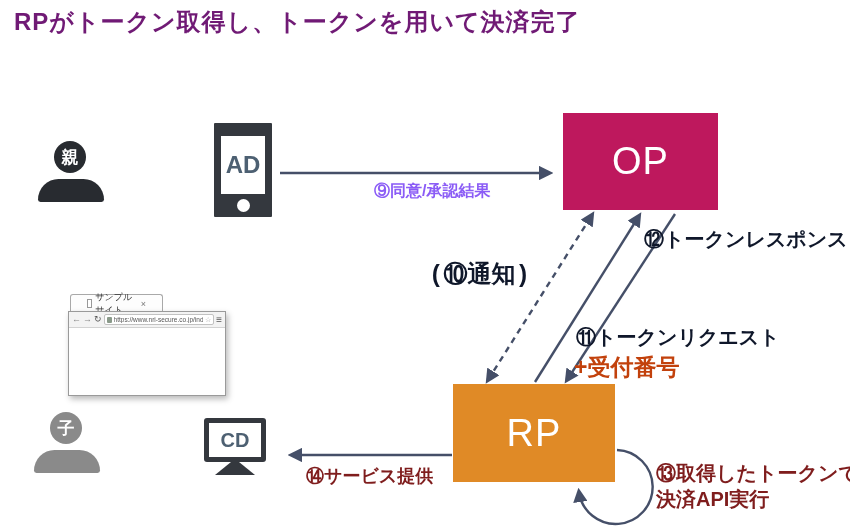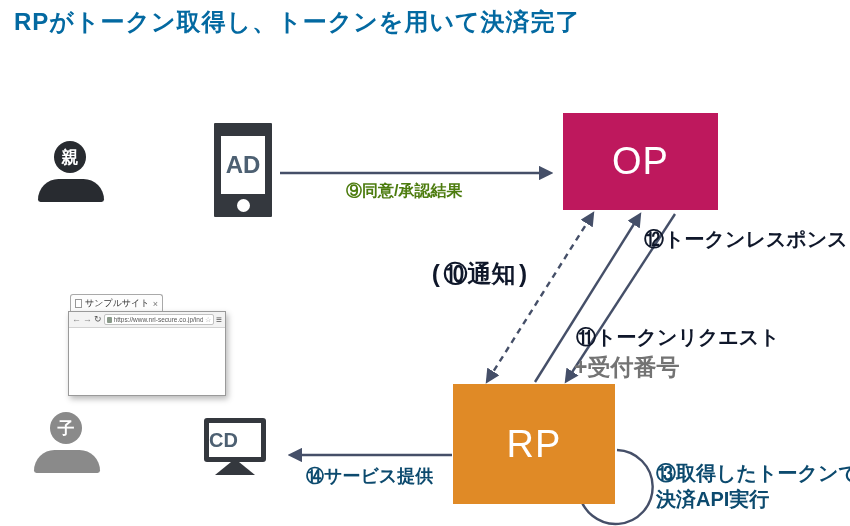--- a/index.html
+++ b/index.html
@@ -3,29 +3,29 @@
 <meta charset="utf-8">
 <style>
   * { margin:0; padding:0; box-sizing:border-box; }
   html,body { background:#fff; }
   .canvas {
     position:relative; width:850px; height:526px; background:#ffffff;
     font-family:"Liberation Sans", sans-serif; overflow:hidden;
   }
   .title {
     position:absolute; left:14px; top:6px;
-    font-size:24px; font-weight:bold; color:#0369a1; letter-spacing:1px;
+    font-size:24px; font-weight:bold; color:#701a75; letter-spacing:1px;
   }
   
   .node {
     position:absolute; display:flex; align-items:center; justify-content:center;
     color:#fff; font-size:38px; letter-spacing:1px;
   }
   .node.op { left:563px; top:113px; width:155px; height:97px; background:#be185d; }
-  .node.rp { left:453px; top:384px; width:162px; height:120px; background:#E08A26; }
+  .node.rp { left:453px; top:384px; width:162px; height:98px; background:#E08A26; }
   
   .actor { position:absolute; }
   .actor .head {
     position:absolute; width:32px; height:32px; border-radius:50%;
     display:flex; align-items:center; justify-content:center;
     color:#fff; font-size:17px; font-weight:bold; z-index:2;
   }
   .actor .torso {
     position:absolute; width:66px; height:23px;
     border-radius:33px 33px 4px 4px;
@@ -51,34 +51,34 @@
     margin-left:-6.5px; background:#fff; border-radius:50%;
   }
   
   .monitor { position:absolute; left:204px; top:418px; width:62px; height:58px; }
   .monitor-frame {
     position:absolute; left:0; top:0; width:62px; height:44px;
     background:#34383E; border-radius:3px;
   }
   .monitor-screen {
     position:absolute; left:5px; top:5px; right:5px; bottom:5px; background:#fff;
-    display:flex; align-items:center; 
+    display:flex; align-items:center; justify-content:center;
   }
   .monitor-screen .dev-label { color:#4D6072; font-size:20px; font-weight:bold; }
   .monitor-stand {
     position:absolute; left:11px; top:44px; width:40px; height:13px; background:#34383E;
     clip-path:polygon(40% 0, 60% 0, 100% 100%, 0 100%);
   }
   
   .browser { position:absolute; left:68px; top:294px; width:158px; height:102px; }
   .tab {
     position:absolute; left:2px; top:0; width:93px; height:18px;
     background:#fdfdfd; border:1px solid #a9a9a9; border-bottom:none;
     border-radius:3px 3px 0 0; display:flex; align-items:center; gap:3px;
-    padding:0 4px; font-size:9px; color:#333;
+    padding:0 16px; font-size:9px; color:#333;
   }
   .tab-favicon { width:7px; height:9px; background:#fff; border:1px solid #999; }
   .tab-close { margin-left:auto; color:#777; font-size:9px; }
   .chrome {
     position:absolute; left:0; top:17px; width:158px; height:85px;
     background:#fff; border:1px solid #9a9a9a;
     box-shadow:2px 3px 6px rgba(0,0,0,0.28);
   }
   .toolbar {
     height:16px; background:#f3f3f3; border-bottom:1px solid #d2d2d2;
@@ -91,24 +91,24 @@
     background:#fff; border:1px solid #c2c2c2; border-radius:2px;
     padding:0 2px; overflow:hidden;
   }
   .lock { width:5px; height:6px; background:#8a9a8a; border-radius:1px; flex:none; }
   .url { font-size:6.5px; color:#555; white-space:nowrap; overflow:hidden; }
   .star { font-size:7px; color:#999; flex:none; }
   .menu { font-size:10px; font-weight:bold; color:#555; }
   .page-body { height:67px; background:#fff; }
   
   .lbl { position:absolute; font-weight:bold; white-space:nowrap; }
-  .lbl.c-dark { color:#4d7c0f; }
+  .lbl.c-dark { color:#8b5cf6;margin-left:28px; }
   .lbl.c-cyan { color:#0f172a; }
-  .lbl.c-pink { color:#737373; }
-  .lbl.c-gray { color:#0c4a6e; }
+  .lbl.c-pink { color:#c2410c; }
+  .lbl.c-gray { color:#7f1d1d; }
   .lbl.step9  { left:346px; top:181px; font-size:16px; }
   .lbl.step10 { left:429px; top:258px; font-size:24px;font-family:Liberation Mono, monospace; }
   .lbl.step12 { left:644px; top:226px; font-size:20px; }
   .lbl.step11 { left:576px; top:324px; font-size:20px;text-align:right; }
   .lbl.step11b{ left:574px; top:352px; font-size:23px; }
   .lbl.step13 { left:656px; top:460px; font-size:20px; line-height:26px; }
   .lbl.step14 { left:306px; top:464px; font-size:18px; }
   
   svg.arrows { position:absolute; left:0; top:0; width:850px; height:526px; }
 </style>

